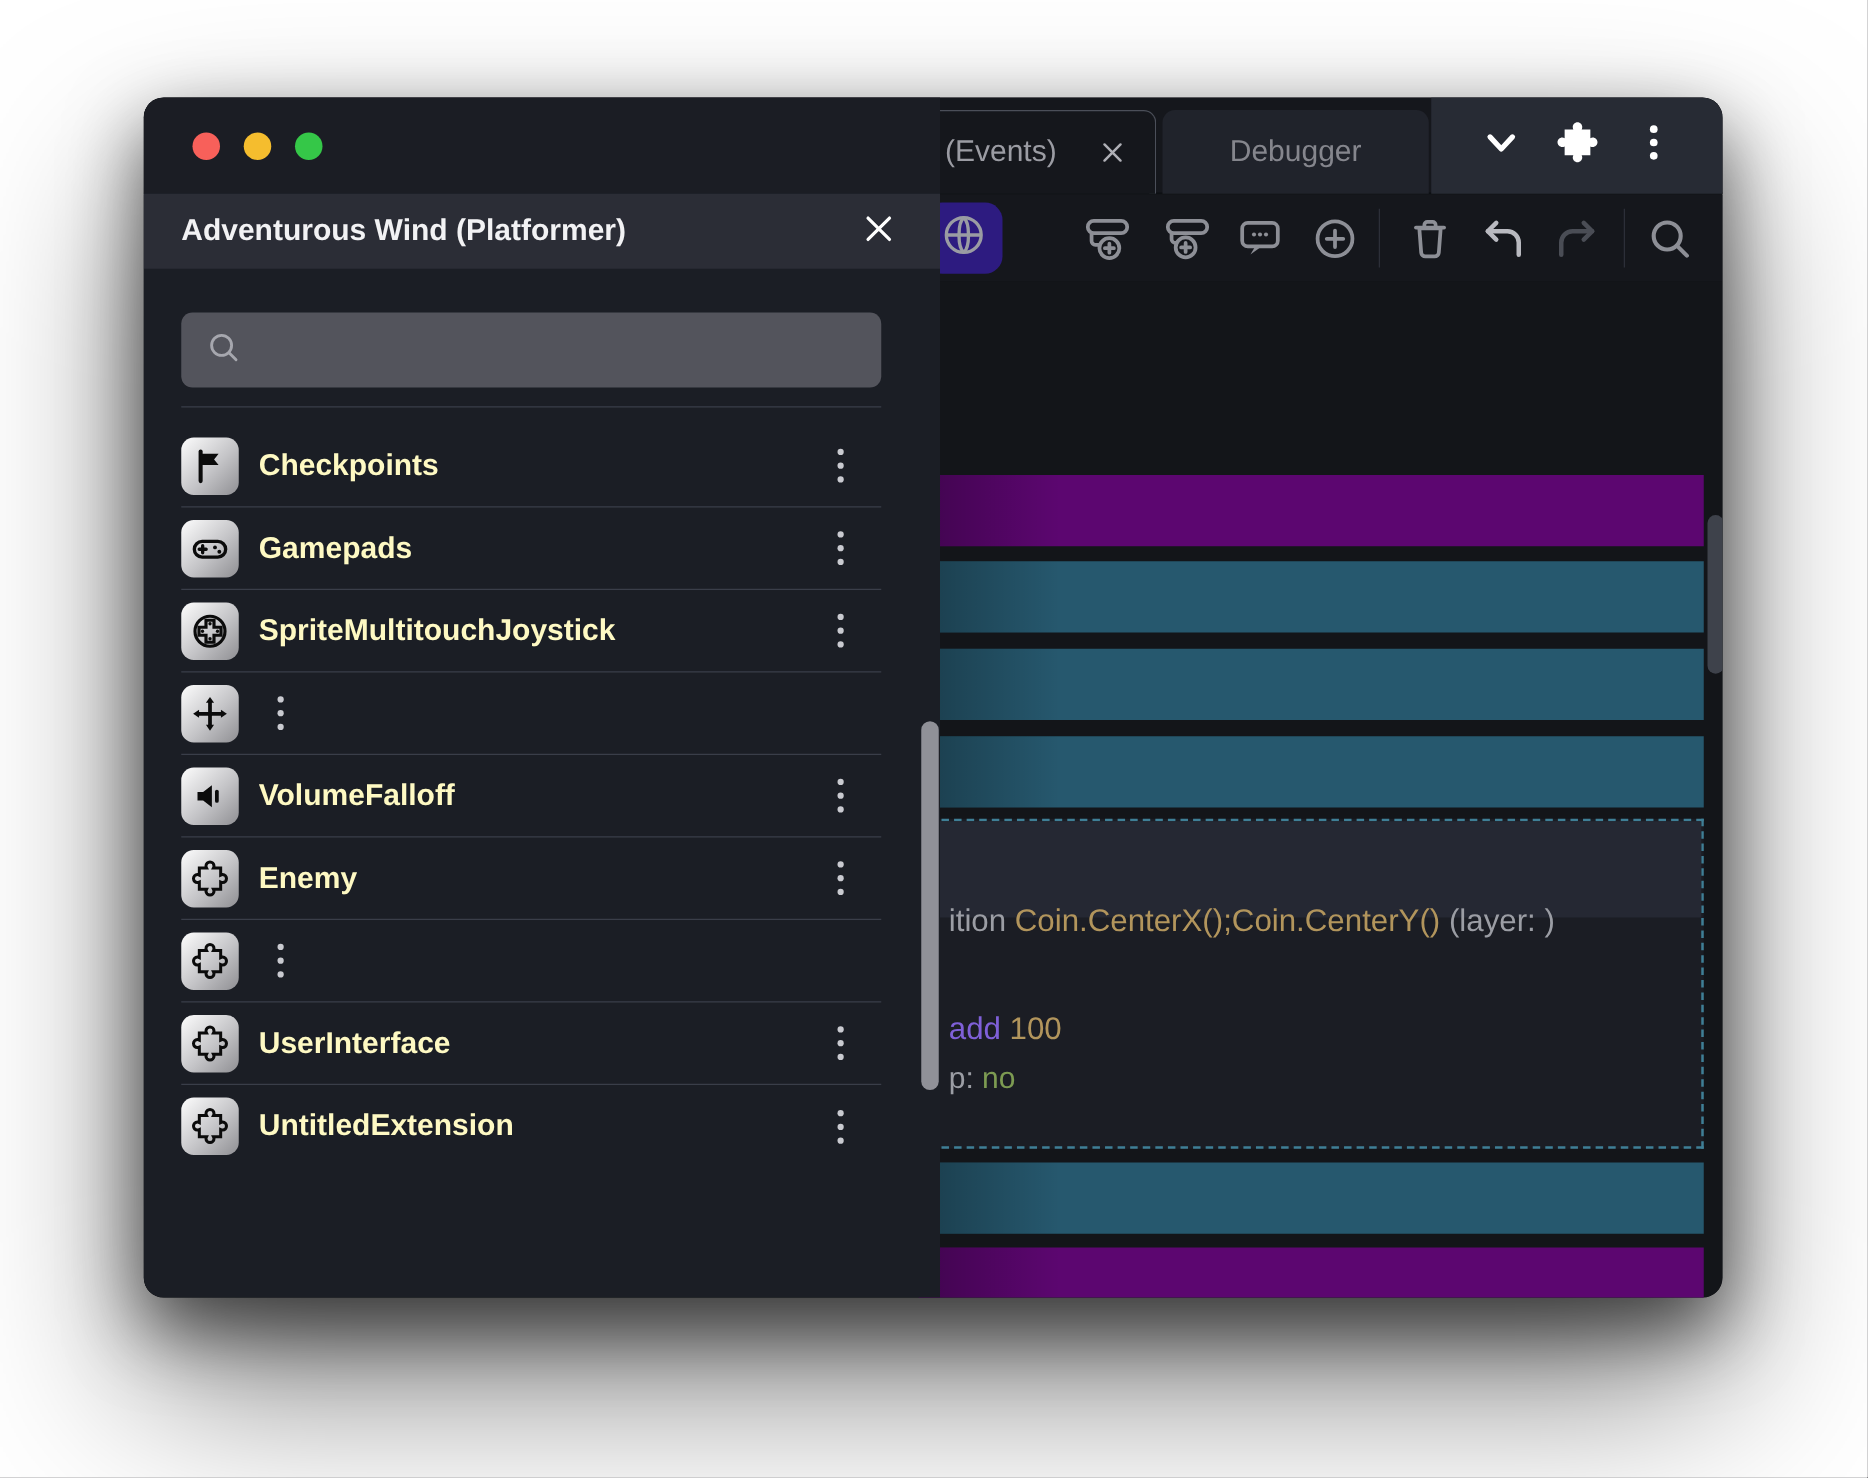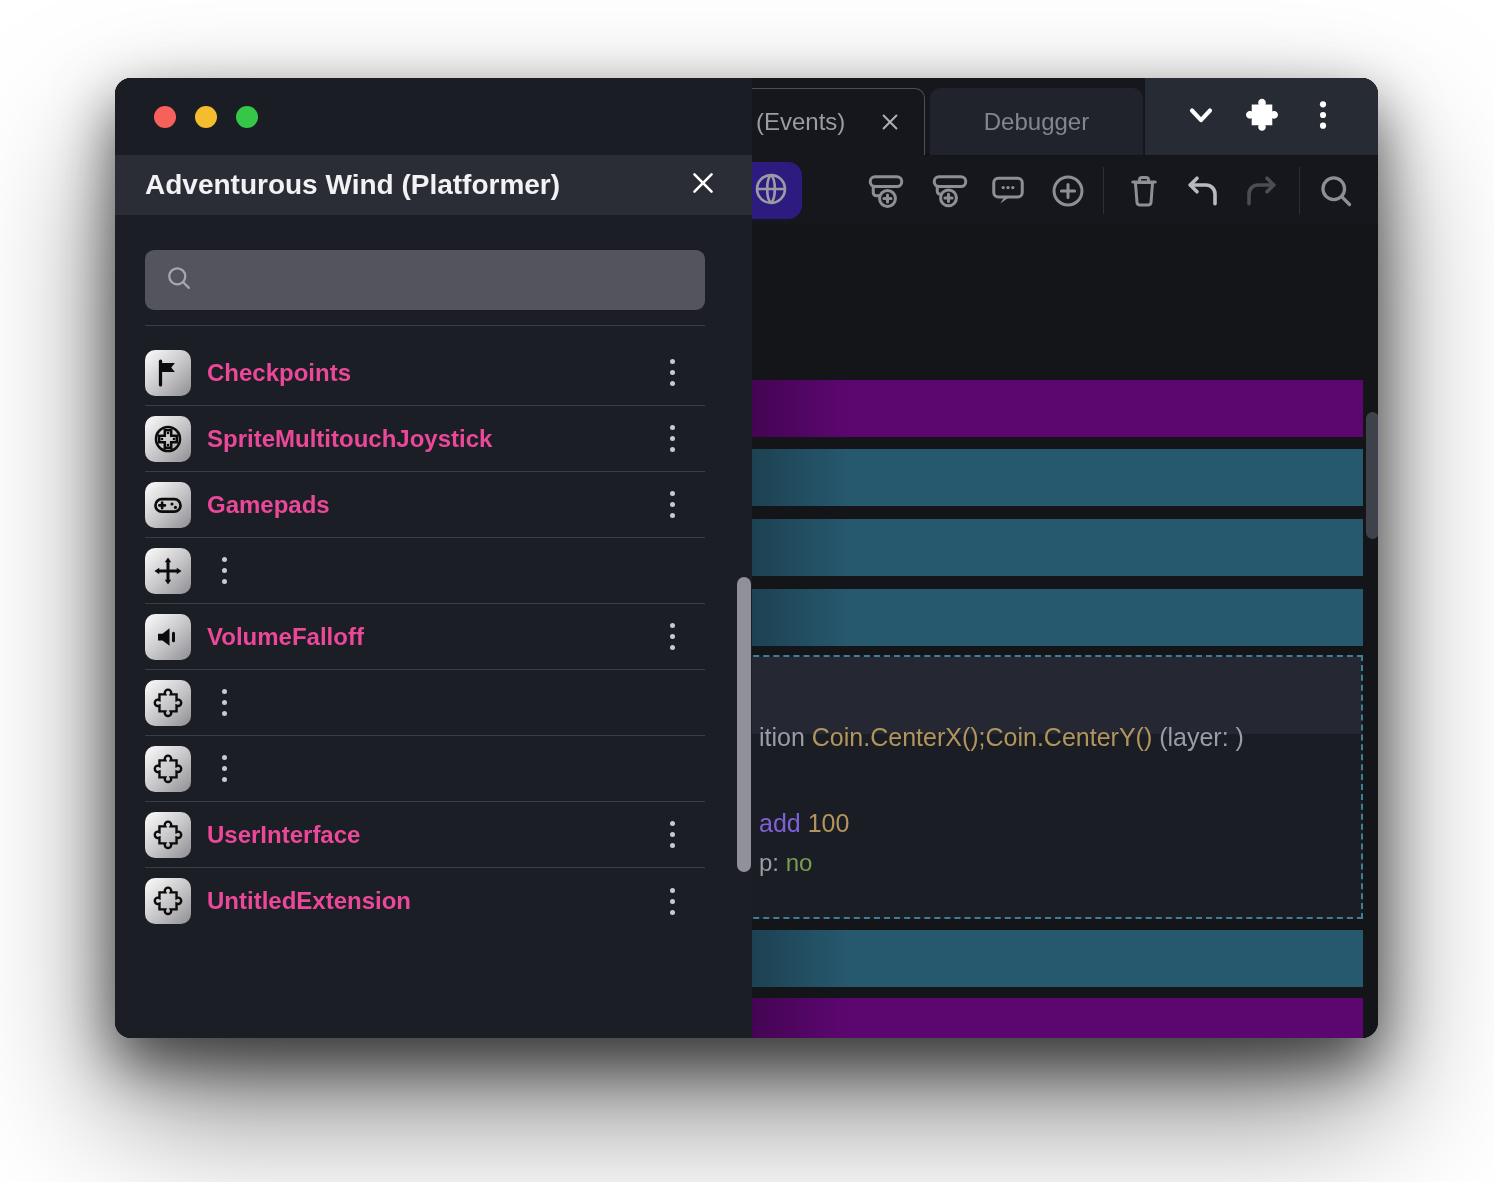--- a/index.html
+++ b/index.html
@@ -61,21 +61,21 @@
   .ev-scrollbar { position:absolute; left:1251px; top:187px; width:13px; height:127px; background:#3e424b; border-radius:7px; }
 
   
   .panel {
     position:absolute; left:0; top:0; width:637px; height:960px;
     background:#1b1e25; border-radius:16px 0 0 16px; overflow:hidden; z-index:10;
   }
   .titlebar { position:absolute; left:0; top:0; width:100%; height:77px; background:#1b1d24; display:flex; align-items:center; padding-left:39px; gap:19px; }
   .light { width:22px; height:22px; border-radius:50%; }
   .panel-header { position:absolute; left:0; top:77px; width:100%; height:60px; background:#2b2d36; display:flex; align-items:center; justify-content:space-between; padding:0 34px 0 30px; }
-  .panel-title { color:#f2f2f4; font-size:28px; font-weight:bold; }
+  .panel-title { color:#f2f2f4; font-size:24px; font-weight:bold; }
   .panel-body { position:absolute; left:0; top:137px; right:0; bottom:0; }
 
   .searchbox {
     position:absolute; left:30px; top:35px; width:560px; height:60px;
     background:#53545c; border-radius:9px; display:flex; align-items:center; padding:0 18px; gap:16px;
   }
   .searchbox input {
     flex:1; background:transparent; border:none; outline:none;
     color:#e8e8ec; font-size:26px; font-family:"Liberation Sans", sans-serif;
   }
@@ -83,21 +83,21 @@
   .search-divider { position:absolute; left:30px; top:110px; width:560px; height:1px; background:#3a3e49; }
 
   .ext-list { position:absolute; left:30px; top:125px; width:560px; }
   .ext-row { height:66px; display:flex; align-items:center; gap:16px; border-bottom:1px solid #3a3e49; }
   .ext-row:last-child { border-bottom:none; }
   .ext-ic {
     width:46px; height:46px; border-radius:10px; flex:0 0 auto;
     background:linear-gradient(135deg,#fdfdfd 0%,#c4c4c7 55%,#8f8f93 100%);
     display:flex; align-items:center; justify-content:center;
   }
-  .ext-label { color:#ec4899; font-size:24px; font-weight:600; flex:1; }
+  .ext-label { color:#fef9c3; font-size:24px; font-weight:600; flex:1; }
   .kebab { width:34px; height:40px; display:flex; flex-direction:column; align-items:center; justify-content:center; gap:6px; margin-right:16px; }
   .kebab i { width:5px; height:5px; border-radius:50%; background:#c9cad0; }
 
   .panel-scrollbar { position:absolute; left:622px; top:499px; width:14px; height:295px; background:#909198; border-radius:8px; z-index:11; }
 </style>
 </head>
 <body>
 
 <div class="stage">
   <div class="window">
@@ -263,56 +263,56 @@
             <span class="ext-label">Checkpoints</span>
             <span class="kebab">
                 <i></i>
                 <i></i>
                 <i></i>
               </span>
           </div>
 
           <div class="ext-row">
             <span class="ext-ic">
+              <svg width="32" height="32" viewBox="0 0 24 24" fill="none" stroke="#0b0b0b" stroke-width="2">
+                  <rect x="2.6" y="7.6" width="18.8" height="9.4" rx="4.7"></rect>
+                  <path d="M7.6 10.2v4.2M5.5 12.3h4.2" stroke-linecap="round"></path>
+                  <circle cx="15" cy="11.2" r="1.15" fill="#0b0b0b" stroke="none"></circle>
+                  <circle cx="17.6" cy="13.8" r="1.15" fill="#0b0b0b" stroke="none"></circle>
+                </svg>
+            </span>
+            <span class="ext-label">Gamepads</span>
+            <span class="kebab">
+                <i></i>
+                <i></i>
+                <i></i>
+              </span>
+          </div>
+
+          <div class="ext-row">
+            <span class="ext-ic">
               <svg width="32" height="32" viewBox="0 0 24 24" fill="none" stroke="#0b0b0b" stroke-width="1.9">
                   <circle cx="12" cy="12" r="9"></circle>
                   <path d="M9.6 5.4h4.8v4.2h4.2v4.8h-4.2v4.2H9.6v-4.2H5.4V9.6h4.2z"></path>
                   <circle cx="12" cy="7.5" r="1" fill="#0b0b0b" stroke="none"></circle>
                   <circle cx="12" cy="16.5" r="1" fill="#0b0b0b" stroke="none"></circle>
                   <circle cx="7.5" cy="12" r="1" fill="#0b0b0b" stroke="none"></circle>
                   <circle cx="16.5" cy="12" r="1" fill="#0b0b0b" stroke="none"></circle>
                 </svg>
             </span>
             <span class="ext-label">SpriteMultitouchJoystick</span>
             <span class="kebab">
                 <i></i>
                 <i></i>
                 <i></i>
               </span>
           </div>
 
           <div class="ext-row">
             <span class="ext-ic">
-              <svg width="32" height="32" viewBox="0 0 24 24" fill="none" stroke="#0b0b0b" stroke-width="2">
-                  <rect x="2.6" y="7.6" width="18.8" height="9.4" rx="4.7"></rect>
-                  <path d="M7.6 10.2v4.2M5.5 12.3h4.2" stroke-linecap="round"></path>
-                  <circle cx="15" cy="11.2" r="1.15" fill="#0b0b0b" stroke="none"></circle>
-                  <circle cx="17.6" cy="13.8" r="1.15" fill="#0b0b0b" stroke="none"></circle>
-                </svg>
-            </span>
-            <span class="ext-label">Gamepads</span>
-            <span class="kebab">
-                <i></i>
-                <i></i>
-                <i></i>
-              </span>
-          </div>
-
-          <div class="ext-row">
-            <span class="ext-ic">
               <svg width="30" height="30" viewBox="0 0 24 24">
                   <path d="M12 4v16M4 12h16" stroke="#0b0b0b" stroke-width="2.4" fill="none"></path>
                   <path d="M12 1.2 9.4 5h5.2z" fill="#0b0b0b"></path>
                   <path d="M12 22.8 9.4 19h5.2z" fill="#0b0b0b"></path>
                   <path d="M1.2 12 5 9.4v5.2z" fill="#0b0b0b"></path>
                   <path d="M22.8 12 19 9.4v5.2z" fill="#0b0b0b"></path>
                 </svg>
             </span>
             <span class="kebab">
                 <i></i>
@@ -335,20 +335,21 @@
                 <i></i>
               </span>
           </div>
 
           <div class="ext-row">
             <span class="ext-ic">
               <svg width="32" height="32" viewBox="0 0 24 24" fill="none" stroke="#0b0b0b" stroke-width="1.8">
                   <path d="M9.6 4.3c0-1.3 1.1-2.3 2.4-2.3s2.4 1 2.4 2.3c0 .4-.1.8-.3 1.2h4.3v4.3c.4-.2.8-.3 1.2-.3 1.3 0 2.3 1.1 2.3 2.4s-1 2.4-2.3 2.4c-.4 0-.8-.1-1.2-.3v4.3h-4.3c.2.4.3.8.3 1.2 0 1.3-1.1 2.3-2.4 2.3s-2.4-1-2.4-2.3c0-.4.1-.8.3-1.2H5.6v-4.3c-.4.2-.8.3-1.2.3-1.3 0-2.3-1.1-2.3-2.4s1-2.4 2.3-2.4c.4 0 .8.1 1.2.3V5.5h4.3c-.2-.4-.3-.8-.3-1.2z"></path>
                 </svg>
             </span>
+            <span class="ext-label">Enemy</span>
             <span class="kebab">
                 <i></i>
                 <i></i>
                 <i></i>
               </span>
           </div>
 
           <div class="ext-row">
             <span class="ext-ic">
               <svg width="32" height="32" viewBox="0 0 24 24" fill="none" stroke="#0b0b0b" stroke-width="1.8">

